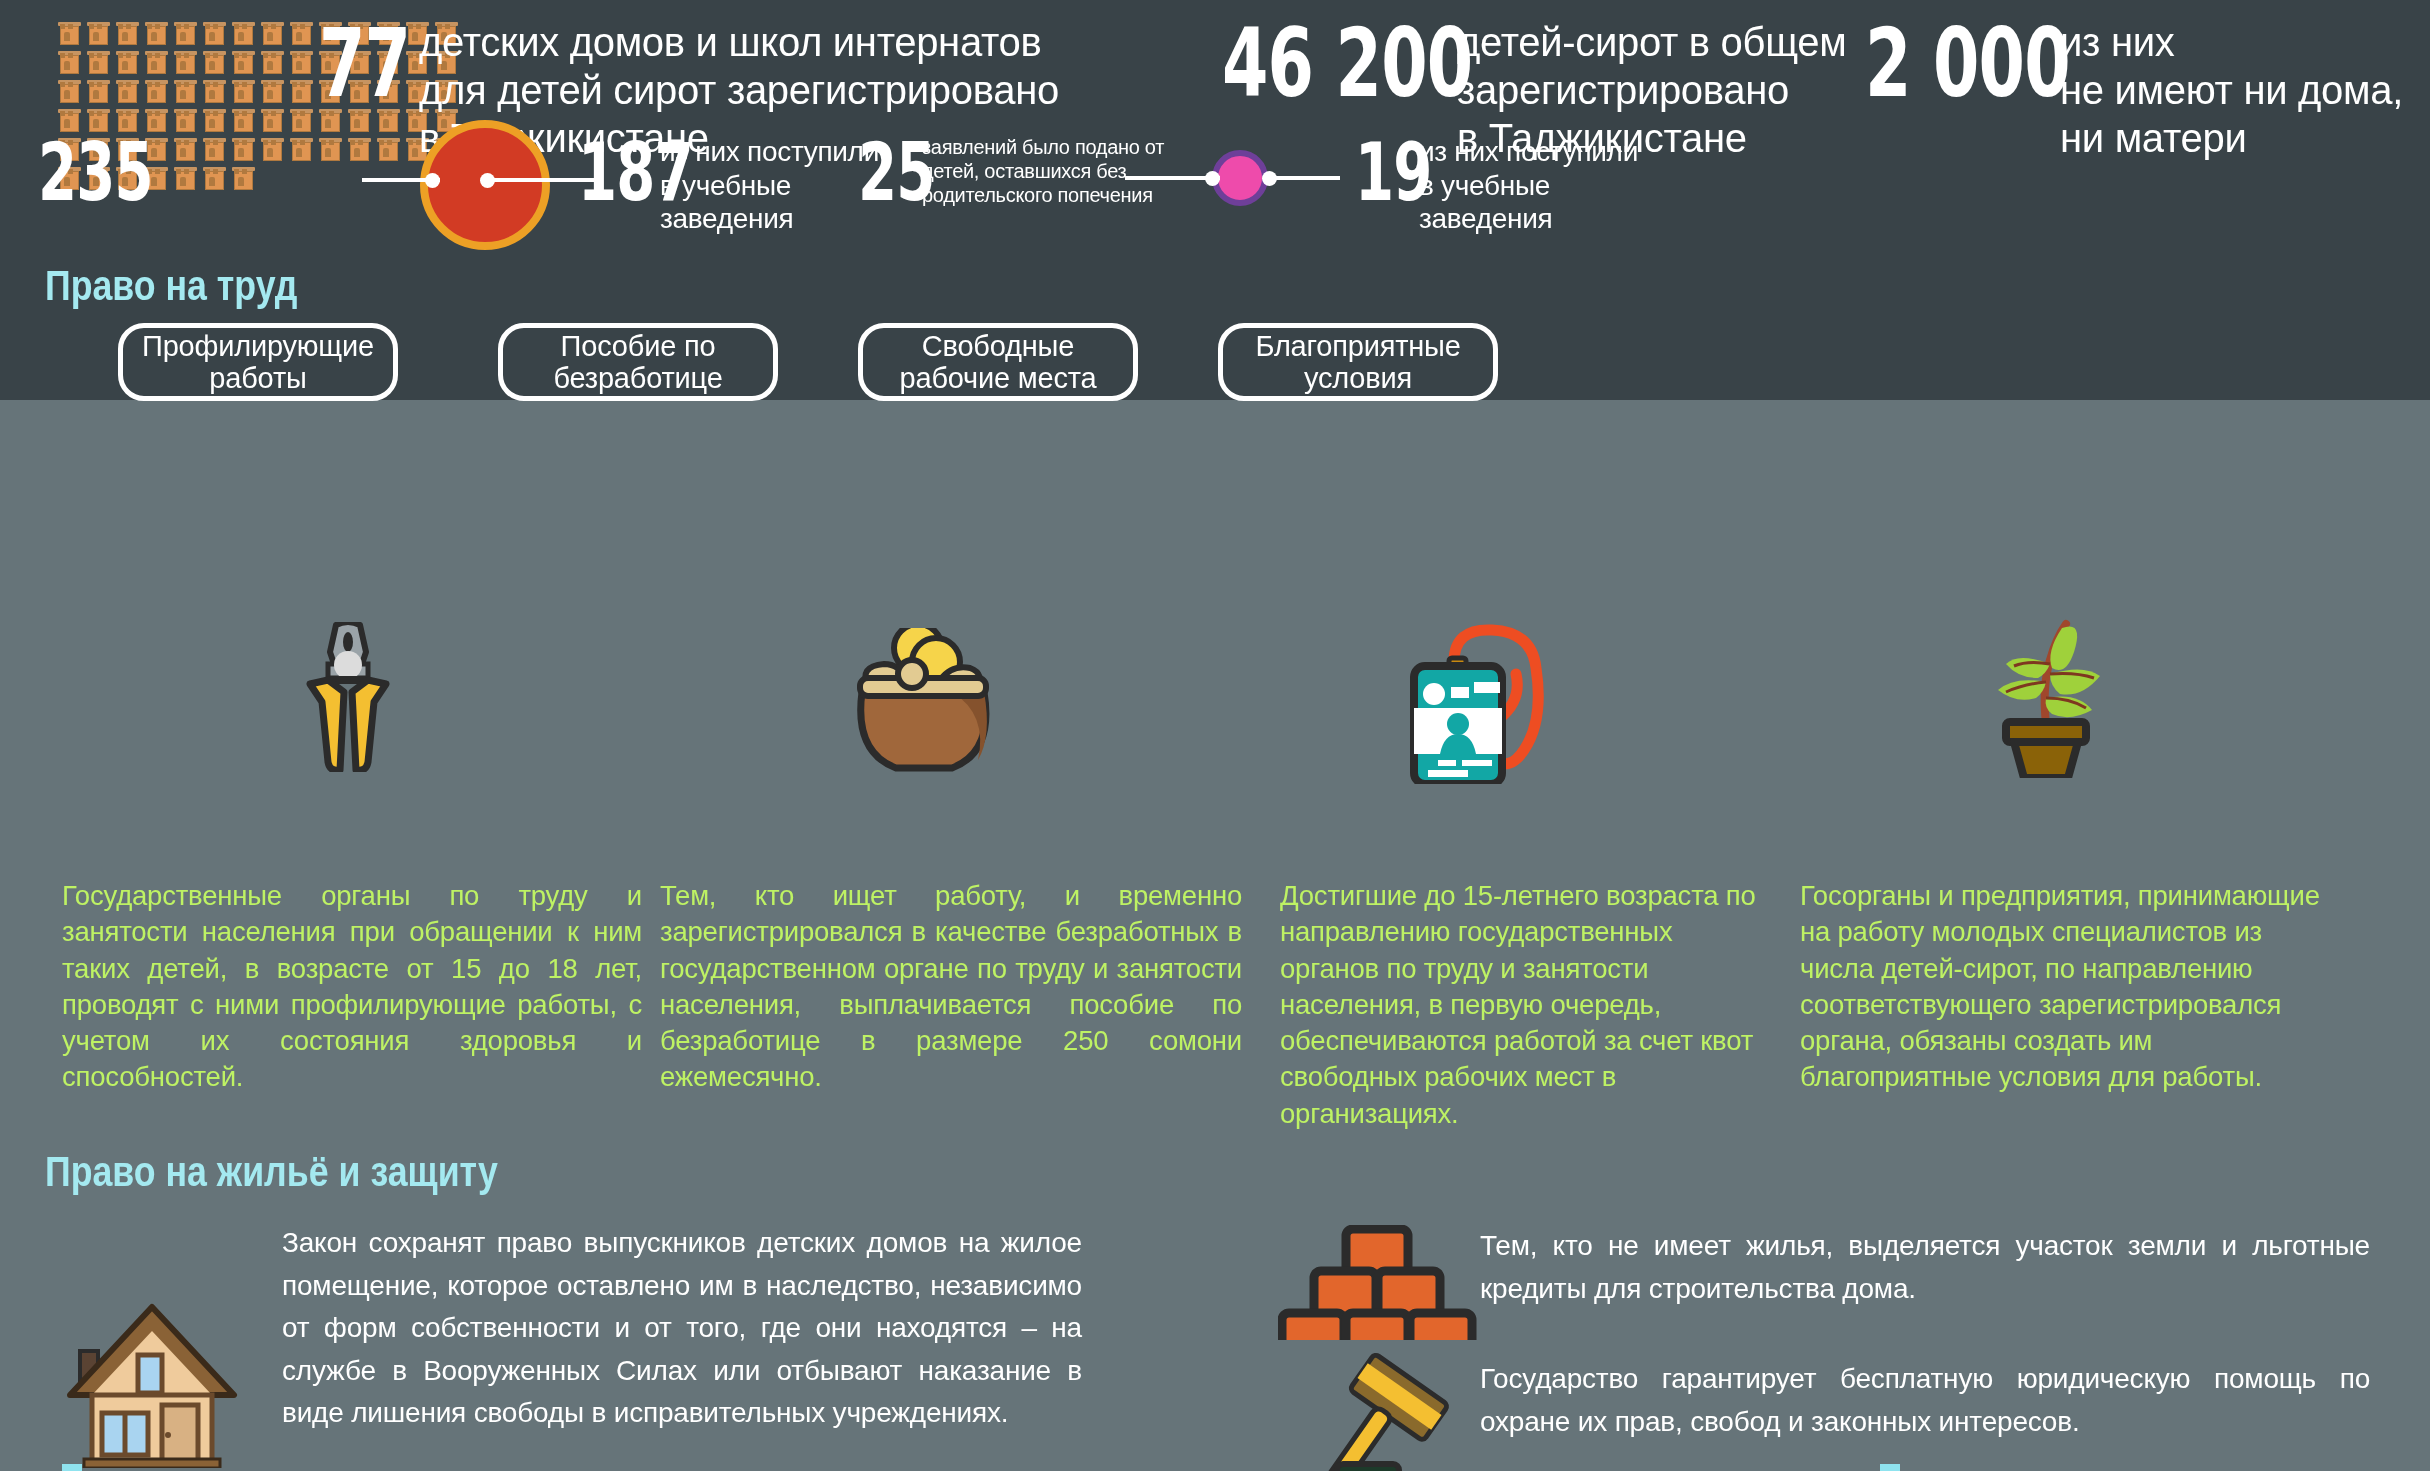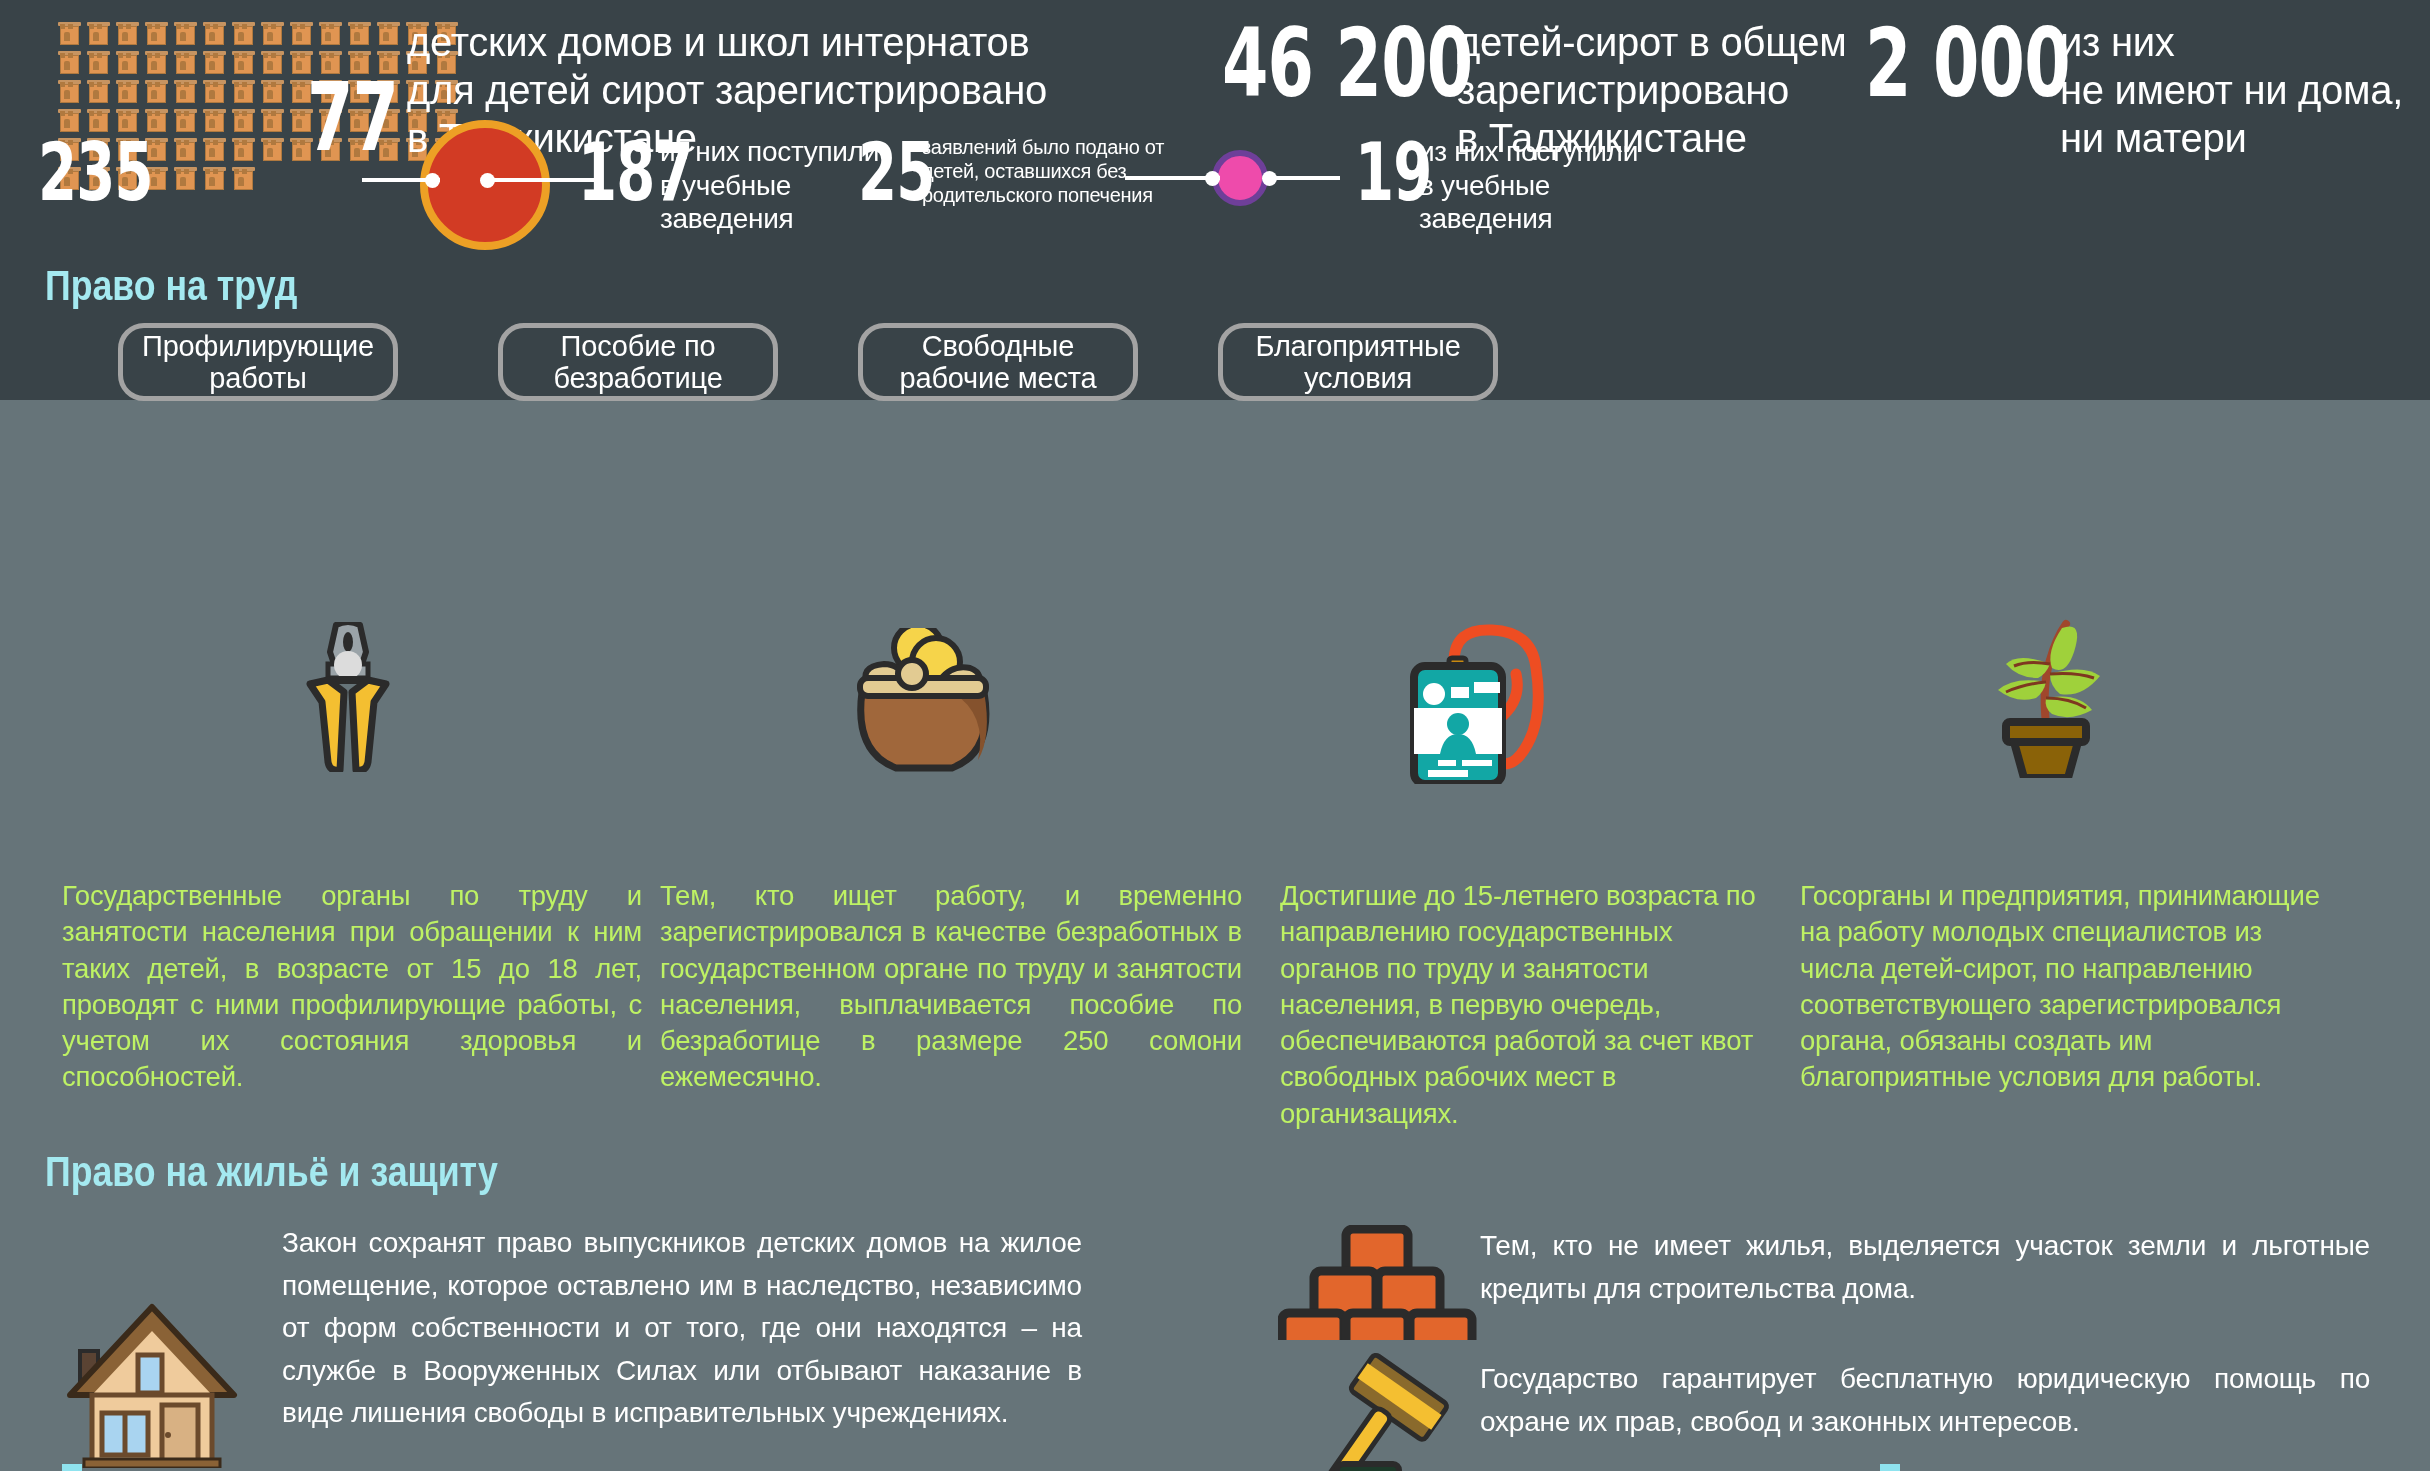--- a/index.html
+++ b/index.html
@@ -90,21 +90,21 @@
     font-size:42px;
     transform:scaleX(0.85);
     transform-origin:left top;
     white-space:nowrap;
   }
 
   
   .pill{
     position:absolute;
     width:280px; height:78px;
-    border:5px solid #a3a3a3;
+    border:5px solid #ffffff;
     border-radius:26px;
     display:flex; align-items:center; justify-content:center;
     text-align:center;
     color:#ffffff;
     font-size:29px;
     line-height:1.12;
     white-space:pre-line;
     letter-spacing:-0.2px;
   }
 
@@ -671,21 +671,21 @@
     </div>
     <div class="bldg">
       <span class="roof"></span>
       <span class="body"></span>
       <span class="w1"></span>
       <span class="w2"></span>
       <span class="door"></span>
     </div>
   </div>
 
-<div class="stat" style="left:307px; top:18px;align-items:flex-end;">
+<div class="stat" style="left:319px; top:18px;">
   <div class="bignum" style="width:120px;">77</div>
   <div class="statlabel" style="margin-left:-20px;">детских домов и школ интернатов
 для детей сирот зарегистрировано
 в Таджикистане</div>
 </div>
 
 <div class="stat" style="left:1222px; top:18px;">
   <div class="bignum" style="width:290px;">46 200</div>
   <div class="statlabel" style="margin-left:-55px;">детей-сирот в общем
 зарегистрировано

